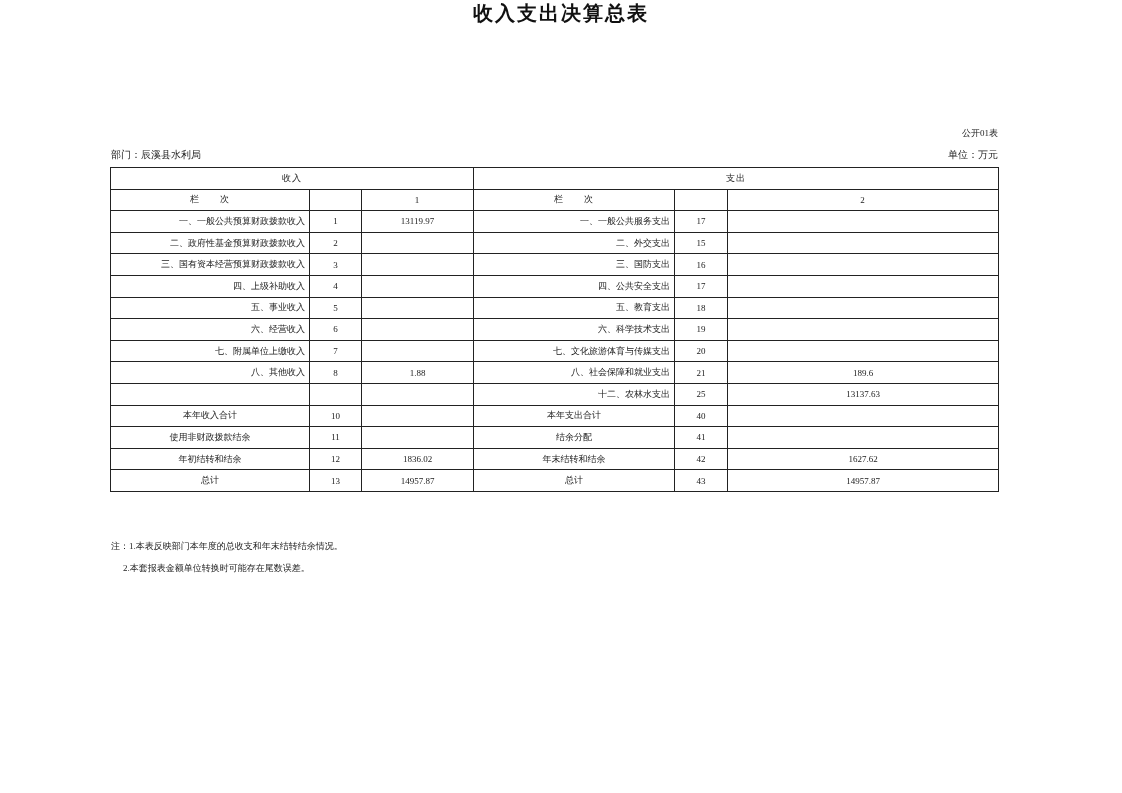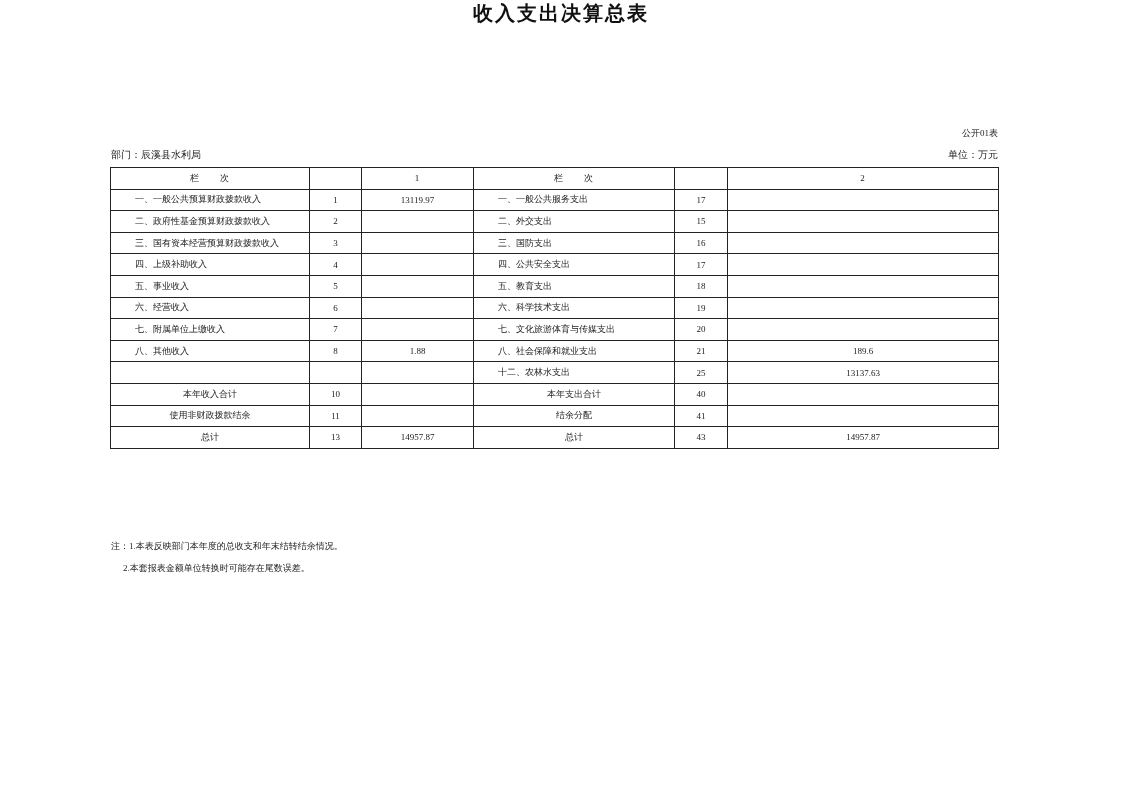--- a/index.html
+++ b/index.html
@@ -54,21 +54,21 @@
     height: 21.6px;
     padding: 0 4px;
     text-align: center;
     vertical-align: middle;
     font-weight: normal;
     overflow: hidden;
     white-space: nowrap;
   }
   table.main { border: 1.5px solid #222; }
   table.main thead th { letter-spacing: 1px; }
-  td.item.left { text-align: left; padding-left: 24px; }
+  td.item.left { text-align: right; padding-left: 3px; }
   td.item.center { text-align: center; }
   .bold { font-weight: bold; }
   .notes {
     position: absolute;
     top: 540px;
     left: 111px;
     font-size: 9px;
     color: #222;
     line-height: 12px;
   }
@@ -93,20 +93,24 @@
     <colgroup>
       <col style="width:199px">
         <col style="width:52px">
         <col style="width:112px">
       <col style="width:201px">
         <col style="width:53px">
         <col style="width:271px">
     </colgroup>
     <thead>
       <tr>
+        <th colspan="3">收入</th>
+        <th colspan="3">支出</th>
+      </tr>
+      <tr>
         <th>栏　　次</th>
         <th></th>
         <th>1</th>
         <th>栏　　次</th>
         <th></th>
         <th>2</th>
       </tr>
     </thead>
     <tbody>
         <tr>
@@ -191,20 +195,28 @@
         </tr>
         <tr>
           <td class="item center">使用非财政拨款结余</td>
           <td>11</td>
           <td></td>
           <td class="item center">结余分配</td>
           <td>41</td>
           <td></td>
         </tr>
         <tr>
+          <td class="item center">年初结转和结余</td>
+          <td>12</td>
+          <td>1836.02</td>
+          <td class="item center">年末结转和结余</td>
+          <td>42</td>
+          <td>1627.62</td>
+        </tr>
+        <tr>
           <td class="item center bold">总计</td>
           <td class="bold">13</td>
           <td class="bold">14957.87</td>
           <td class="item center bold">总计</td>
           <td class="bold">43</td>
           <td class="bold">14957.87</td>
         </tr>
       </tbody>
   </table>
 

